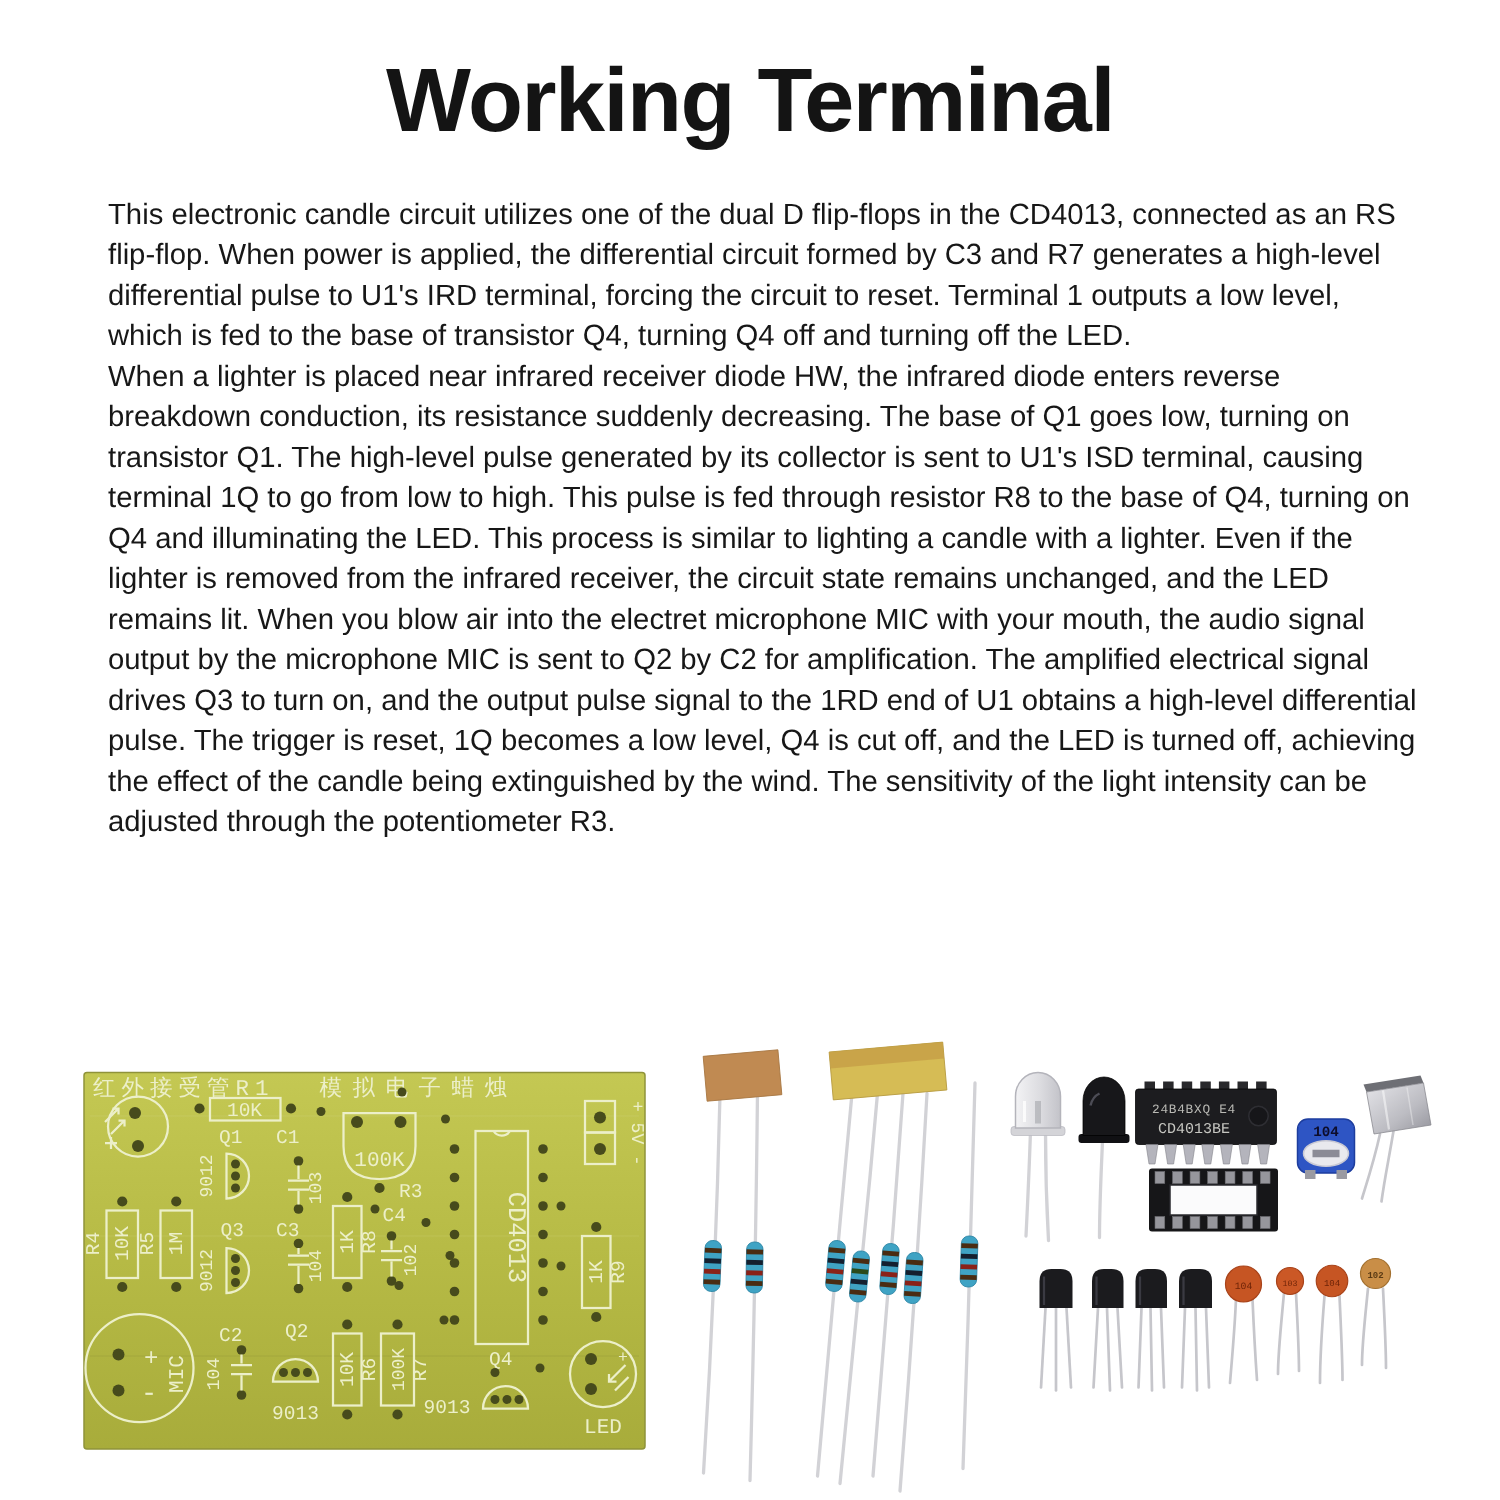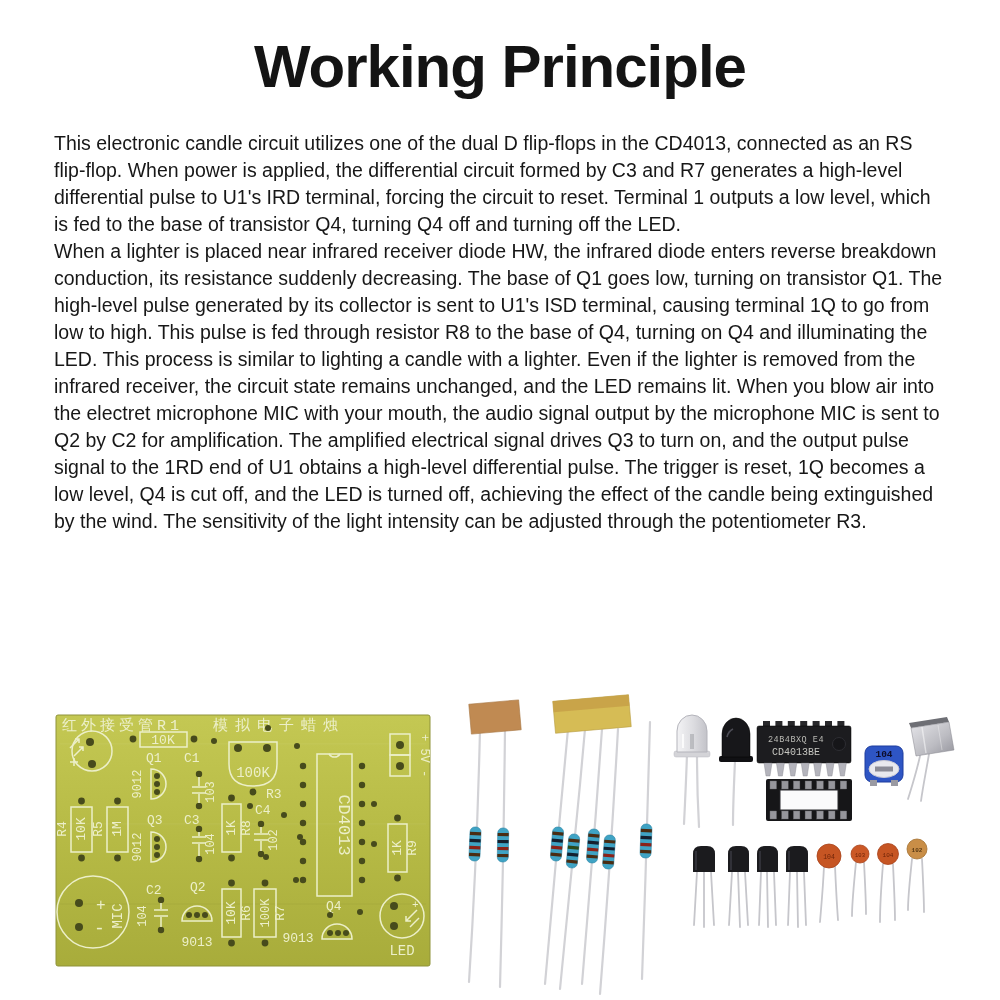--- a/index.html
+++ b/index.html
@@ -1,35 +1,35 @@
 <!DOCTYPE html>
 <html><head>
 <meta charset="utf-8">
 <style>
   html,body{margin:0;padding:0;background:#ffffff;width:1000px;height:1000px;overflow:hidden;
             font-family:"Liberation Sans",sans-serif;}
   .page{position:relative;width:1000px;height:1000px;background:#fff;}
   h1.title{margin:34px 0 0 0;text-align:center;font-size:60px;line-height:1.1;
            font-weight:bold;color:#141414;letter-spacing:-1px;}
-  .article{margin:30px 54px 0 54px;color:#171717;font-size:19.5px;line-height:27px;}
+  .article{margin:30px 54px 0 72px;color:#171717;font-size:19.5px;line-height:27px;}
   .article p{margin:0;}
   .photo{position:absolute;left:0;top:650px;width:1000px;height:345px;}
   svg text{font-family:"Liberation Mono",monospace;}
   .silk{fill:none;stroke:#ecefc9;stroke-width:1.5;}
   .silktext{fill:#ecefc9;}
   .pad{fill:#474b1c;}
   .lead{fill:none;stroke:#d2d2d6;stroke-width:2.2;stroke-linecap:round;}
   .lead-thin{fill:none;stroke:#c6c6cb;stroke-width:1.8;stroke-linecap:round;}
 </style>
 </head>
 <body>
 
 <div class="page">
 
-  <h1 class="title">Working Principle</h1>
+  <h1 class="title">Working Terminal</h1>
 
   <div class="article">
     <p>This electronic candle circuit utilizes one of the dual D flip-flops in the CD4013, connected as an RS flip-flop. When power is applied, the differential circuit formed by C3 and R7 generates a high-level differential pulse to U1's IRD terminal, forcing the circuit to reset. Terminal 1 outputs a low level, which is fed to the base of transistor Q4, turning Q4 off and turning off the LED.</p>
     <p>When a lighter is placed near infrared receiver diode HW, the infrared diode enters reverse breakdown conduction, its resistance suddenly decreasing. The base of Q1 goes low, turning on transistor Q1. The high-level pulse generated by its collector is sent to U1's ISD terminal, causing terminal 1Q to go from low to high. This pulse is fed through resistor R8 to the base of Q4, turning on Q4 and illuminating the LED. This process is similar to lighting a candle with a lighter. Even if the lighter is removed from the infrared receiver, the circuit state remains unchanged, and the LED remains lit. When you blow air into the electret microphone MIC with your mouth, the audio signal output by the microphone MIC is sent to Q2 by C2 for amplification. The amplified electrical signal drives Q3 to turn on, and the output pulse signal to the 1RD end of U1 obtains a high-level differential pulse. The trigger is reset, 1Q becomes a low level, Q4 is cut off, and the LED is turned off, achieving the effect of the candle being extinguished by the wind. The sensitivity of the light intensity can be adjusted through the potentiometer R3.</p>
   </div>
 
   <svg class="photo" viewBox="0 0 1000 345">
     <defs>
       <linearGradient id="boardGrad" x1="0" y1="0" x2="0" y2="1">
         <stop offset="0" stop-color="#c4c853"></stop>

